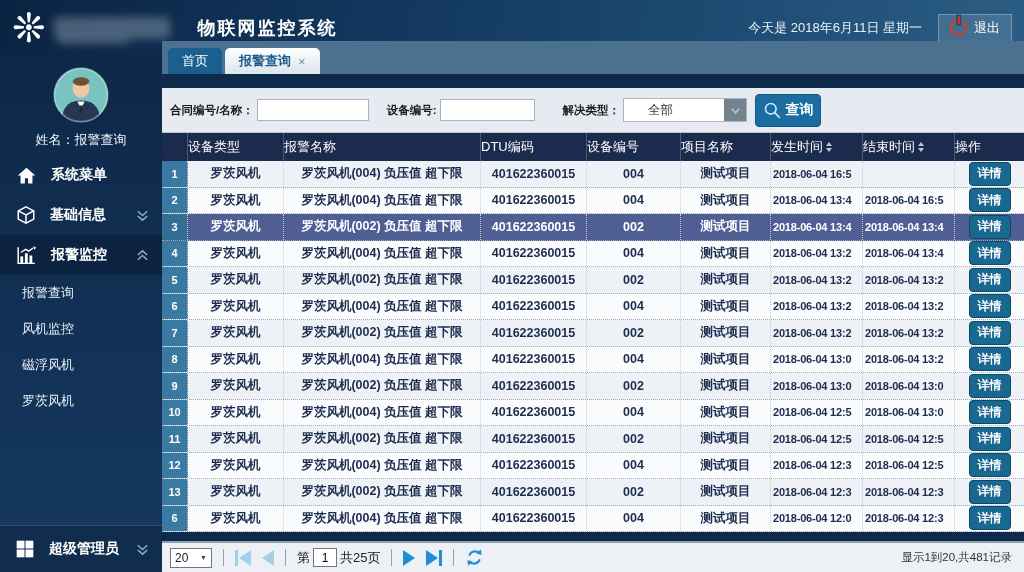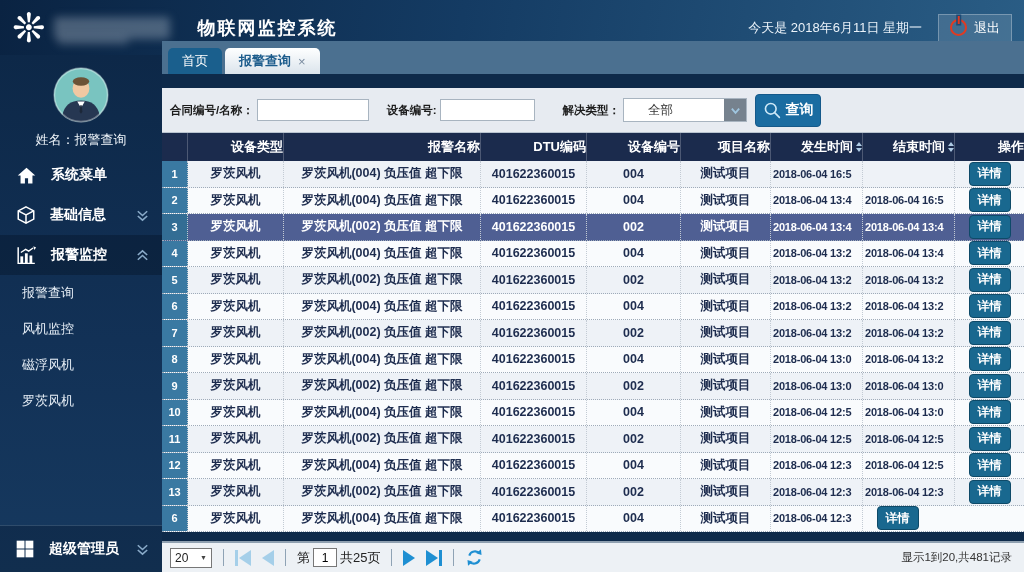--- a/index.html
+++ b/index.html
@@ -60,22 +60,22 @@
       display:flex;align-items:center;cursor:pointer;box-sizing:border-box;}
   .sel-val{flex:1;padding-left:24px;font-weight:normal;font-size:12.5px;color:#333;}
   .sel-btn{width:22px;height:100%;background:#76828e;display:flex;align-items:center;
       justify-content:center;cursor:pointer;}
   .qbtn{margin-left:8px;width:66px;height:33px;background:#1a6ca1;border:1px solid #15598a;
       border-radius:4px;color:#fff;font-size:14px;font-weight:bold;display:flex;
       align-items:center;justify-content:center;gap:5px;cursor:pointer;font-family:inherit;}
   
   .tbl{position:absolute;left:162px;top:133px;right:0;}
   .thead{height:28px;background:#1b2b4d;display:flex;color:#fff;}
-  .th{display:flex;align-items:center;justify-content:flex-end;gap:3px;font-size:13px;
-      font-weight:bold;border-right:1px solid rgba(255,255,255,.22);box-sizing:border-box;}
+  .th{display:flex;align-items:center;justify-content:flex-start;gap:3px;font-size:13px;
+      font-weight:normal;border-right:1px solid rgba(255,255,255,.22);box-sizing:border-box;}
   .th:last-child{border-right:none;}
   .sort{display:flex;flex-direction:column;align-items:center;}
   .sort i{display:block;width:0;height:0;border-left:3.5px solid transparent;
       border-right:3.5px solid transparent;}
   .sort .su{border-bottom:4.5px solid #aecbe4;}
   .sort .sd{border-top:4.5px solid #aecbe4;margin-top:2px;}
   .c0{width:26px;} .c1{width:96px;} .c2{width:197px;} .c3{width:106px;} .c4{width:94px;}
   .c5{width:90px;} .c6{width:92px;} .c7{width:92px;} .c8{width:69px;}
   .trow{height:26.5px;display:flex;border-bottom:1px dotted #9fabb9;cursor:pointer;
       box-sizing:border-box;}
@@ -460,20 +460,21 @@
           <button class="detail-btn">详情</button>
         </div>
       </div>
       <div class="trow">
         <div class="tc c0 num">6</div>
         <div class="tc c1">罗茨风机</div>
         <div class="tc c2">罗茨风机(004) 负压值 超下限</div>
         <div class="tc c3">401622360015</div>
         <div class="tc c4">004</div>
         <div class="tc c5">测试项目</div>
+        <div class="tc c6 time">2018-06-04 12:0</div>
         <div class="tc c7 time">2018-06-04 12:3</div>
         <div class="tc c8">
           <button class="detail-btn">详情</button>
         </div>
       </div>
     </div>
 </div>
 
 <div class="pager">
   <div class="psize">

